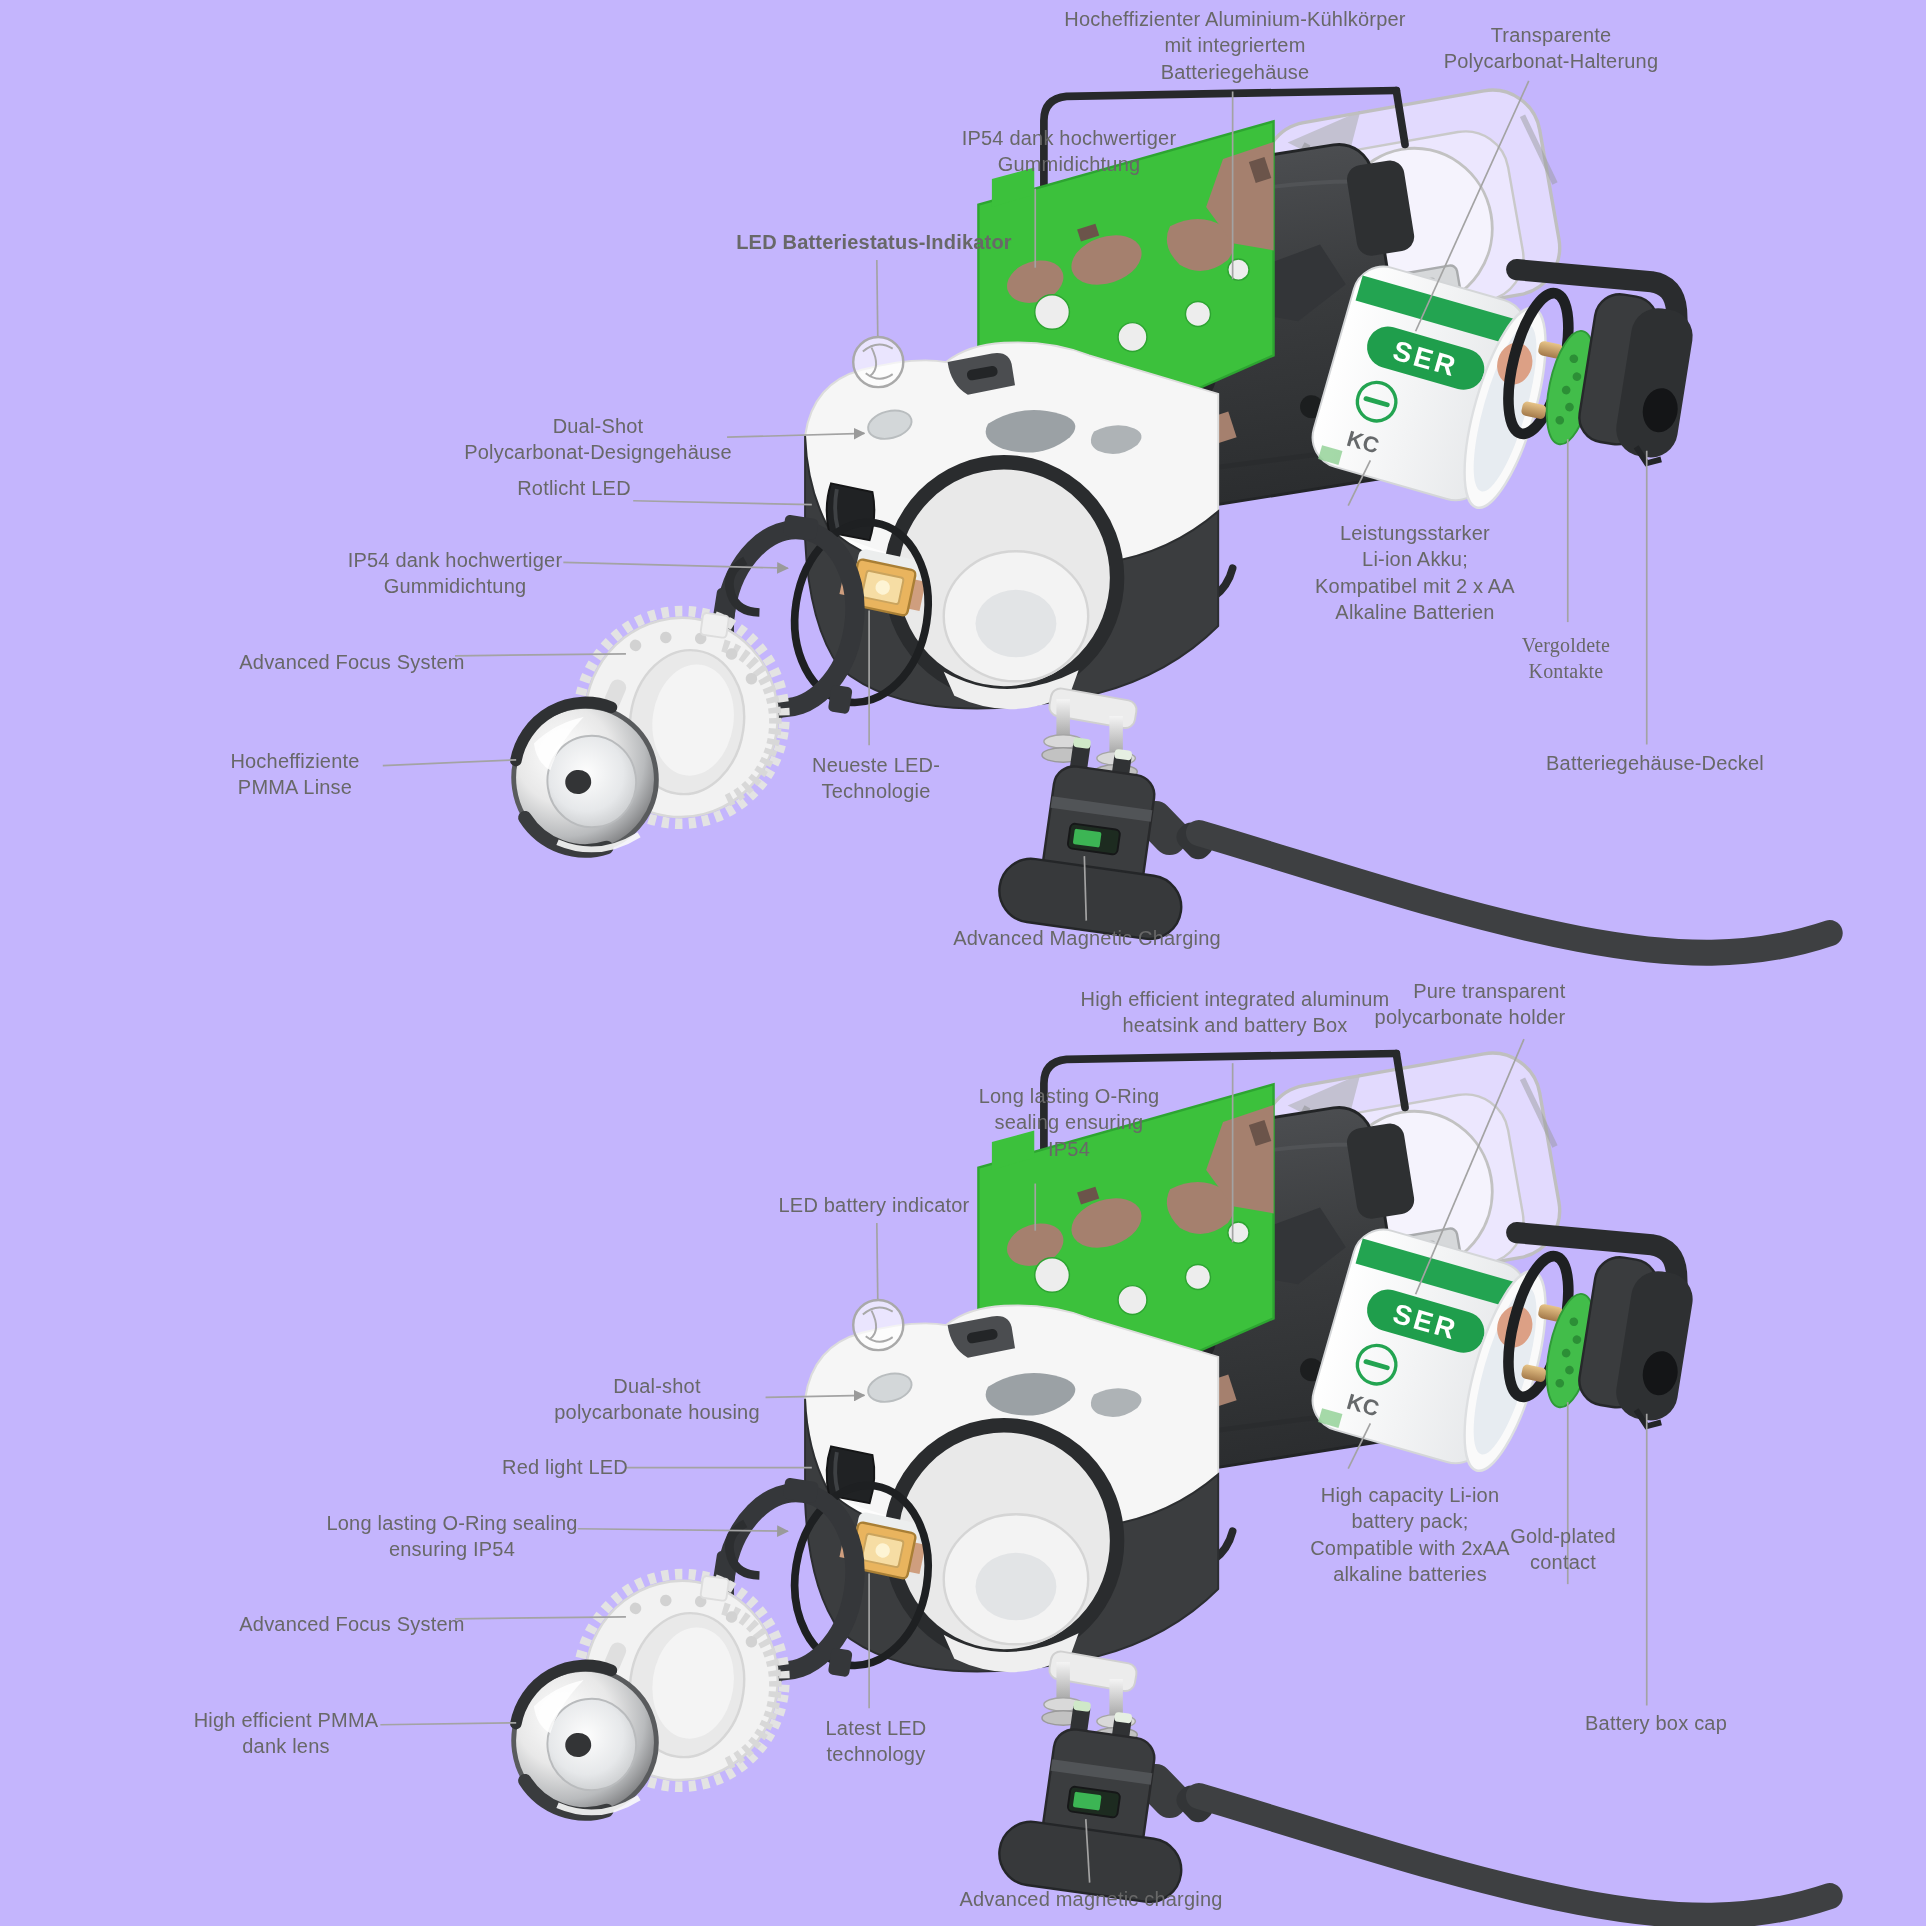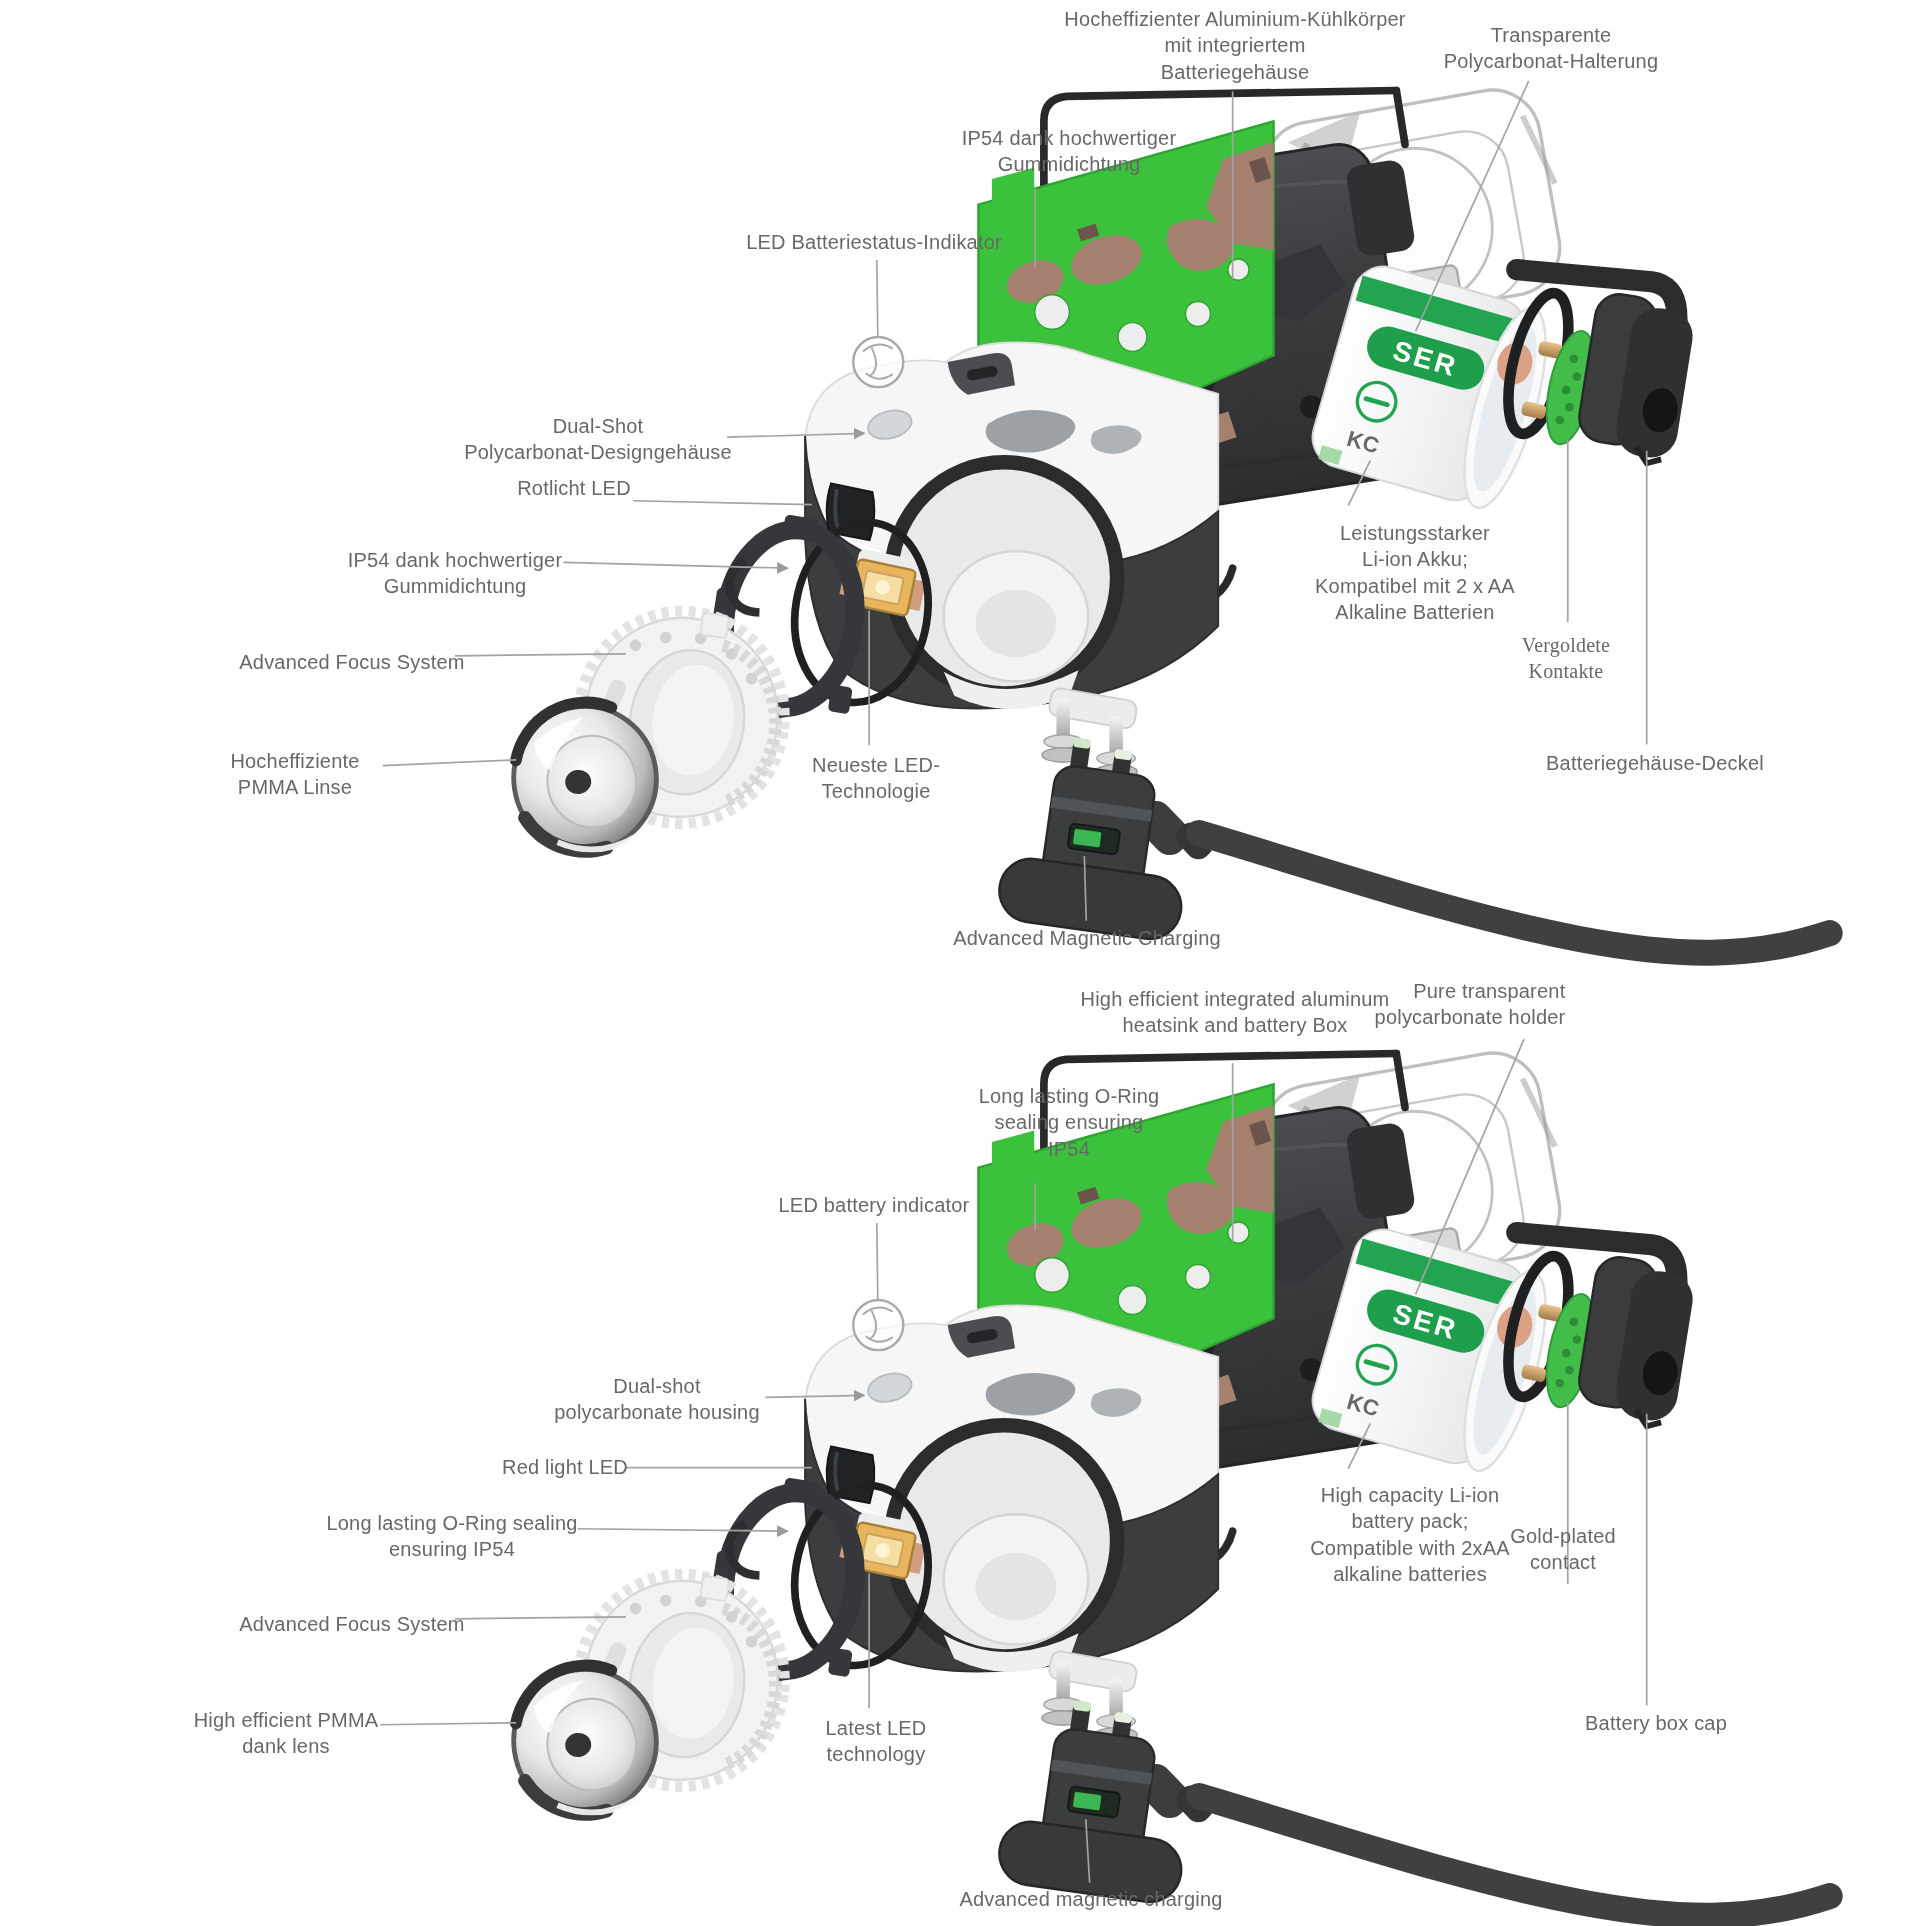--- a/index.html
+++ b/index.html
@@ -1,20 +1,20 @@
 <!DOCTYPE html>
 <html style="font-size:7.7px"><head>
 <meta charset="utf-8">
 <style>
   html, body { margin: 0; padding: 0; background: #ededed; }
   .canvas {
     position: relative;
     width: 1926px;
     height: 1926px;
-    background: #ffffff;
+    background: #c4b5fd;
     overflow: hidden;
     font-family: "Liberation Sans", sans-serif;
   }
   .scene {
     position: absolute;
     left: 0; top: 0;
     width: 1926px; height: 1926px;
   }
   .label {
     position: absolute;
@@ -302,21 +302,21 @@
     </g>
   </svg>
 
   <div class="label" style="left:1235px; top:46px;">Hocheffizienter Aluminium-Kühlkörper
 mit integriertem
 Batteriegehäuse</div>
   <div class="label" style="left:1551px; top:48px;">Transparente
 Polycarbonat-Halterung</div>
   <div class="label" style="left:1069px; top:151px;">IP54 dank hochwertiger
 Gummidichtung</div>
-  <div class="label" style="left:874px; top:242px;">LED Batteriestatus-Indikator</div>
+  <div class="label" style="left:874px; top:242px;font-weight:bold;">LED Batteriestatus-Indikator</div>
   <div class="label" style="left:598px; top:439px;">Dual-Shot
 Polycarbonat-Designgehäuse</div>
   <div class="label" style="left:574px; top:488px;">Rotlicht LED</div>
   <div class="label" style="left:455px;  top:573px;">IP54 dank hochwertiger
 Gummidichtung</div>
   <div class="label" style="left:352px;  top:662px;">Advanced Focus System</div>
   <div class="label" style="left:295px;  top:774px;">Hocheffiziente
 PMMA Linse</div>
   <div class="label" style="left:876px; top:778px;">Neueste LED-
 Technologie</div>

